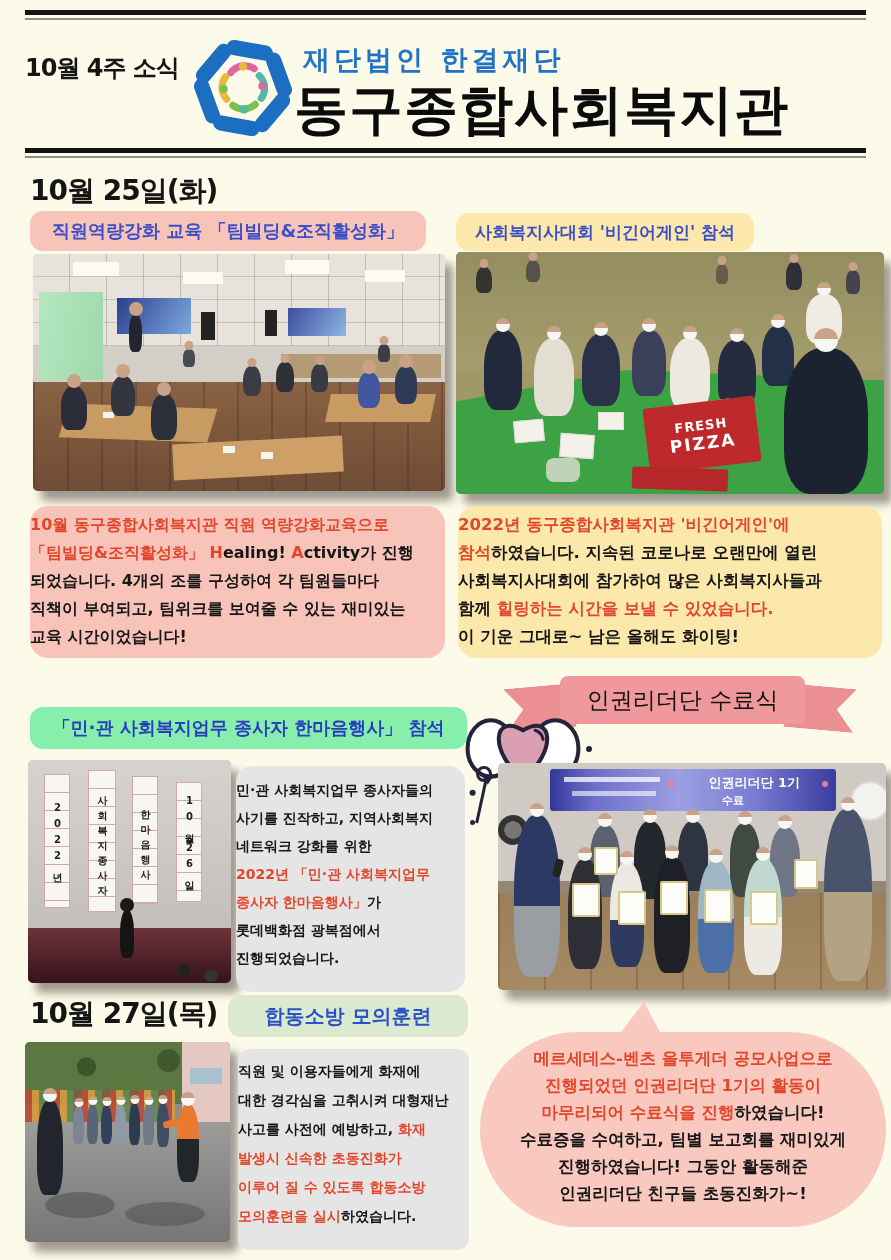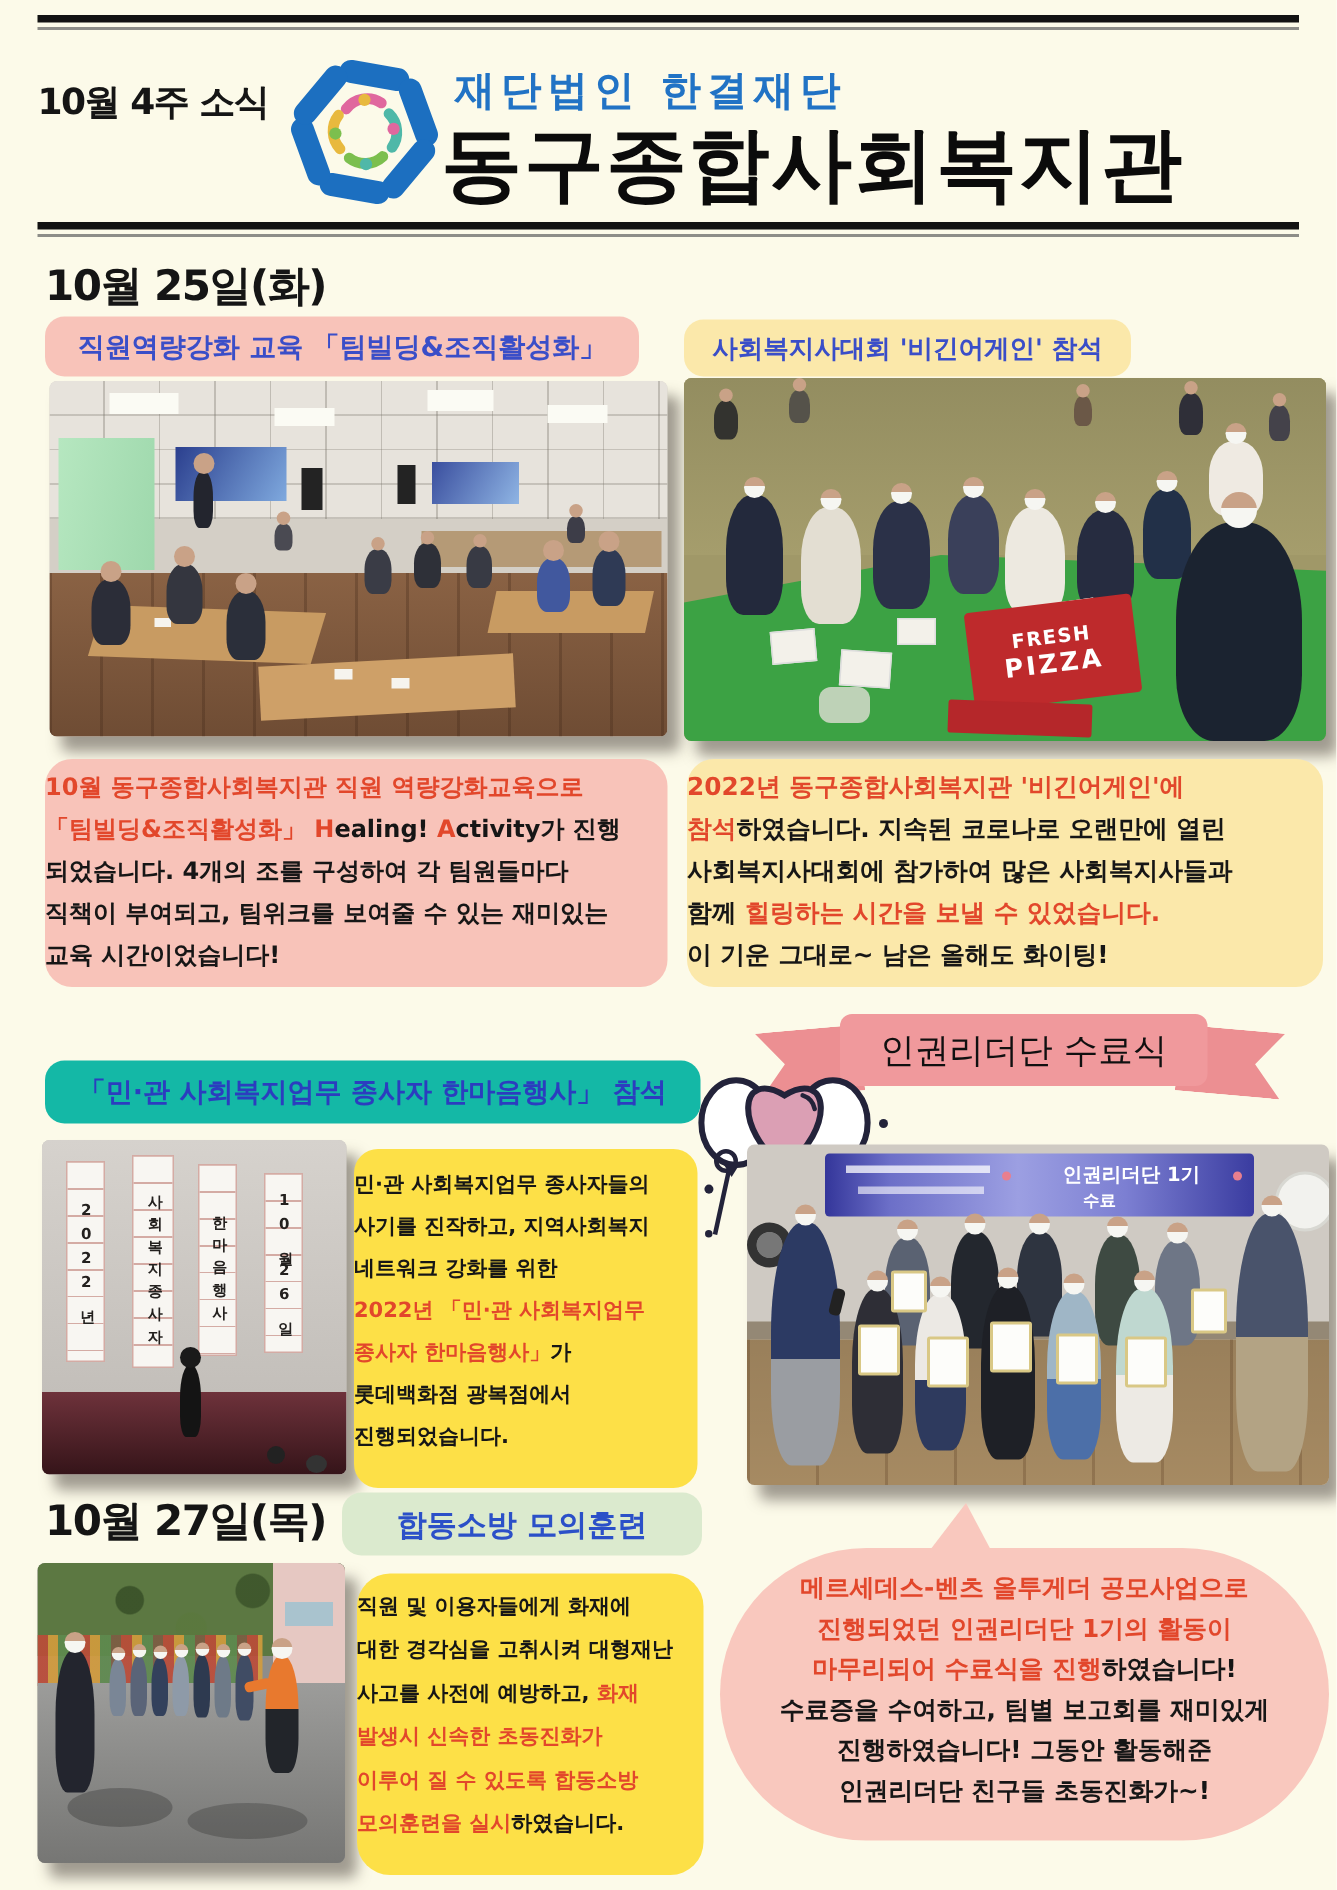--- a/index.html
+++ b/index.html
@@ -159,21 +159,21 @@
 
   <div class="tbox" style="left:458px;top:506px;width:424px;height:147px;background:#FBE8AA;font-size:16.5px;line-height:28px;padding-top:5px;">
     <div class="ln"><span class="red">2022년 동구종합사회복지관 '비긴어게인'에</span></div>
     <div class="ln"><span class="red">참석</span><span>하였습니다. 지속된 코로나로 오랜만에 열린</span></div>
     <div class="ln"><span>사회복지사대회에 참가하여 많은 사회복지사들과</span></div>
     <div class="ln"><span>함께 </span><span class="red">힐링하는 시간을 보낼 수 있었습니다.</span></div>
     <div class="ln"><span>이 기운 그대로~ 남은 올해도 화이팅!</span></div>
   </div>
 
 
-  <div class="label" style="left:30px;top:707px;width:437px;height:42px;background:#14b8a6;font-size:18px;color:#2B3DBF;">「민·관 사회복지업무 종사자 한마음행사」 참석</div>
+  <div class="label" style="left:30px;top:707px;width:437px;height:42px;background:#86efac;font-size:18px;color:#2B3DBF;">「민·관 사회복지업무 종사자 한마음행사」 참석</div>
 
   <div>
     <div class="wing" style="left:505px;top:686px;width:70px;height:44px;transform:rotate(-5deg);clip-path:polygon(0 0,100% 0,100% 100%,0 100%,26% 50%);"></div>
     <div class="wing" style="left:785px;top:686px;width:70px;height:44px;transform:rotate(5deg);clip-path:polygon(0 0,100% 0,74% 50%,100% 100%,0 100%);"></div>
     <div class="ribbon-band" style="left:560px;top:676px;width:245px;height:48px;font-size:23px;">인권리더단 수료식</div>
   </div>
 
   <div class="photo" style="left:28px;top:760px;width:203px;height:223px;background:#C9C5C0;">
     <div class="abs" style="left:0;top:0;width:203px;height:168px;background:linear-gradient(180deg,#D6D2CD,#C3BFBA);"></div>
     <div class="vstrip" style="left:16px;top:14px;width:24px;height:132px;">
@@ -187,21 +187,21 @@
       </div>
     <div class="vstrip" style="left:148px;top:22px;width:24px;height:118px;">
         <span class="vtxt">10월26일</span>
       </div>
     <div class="abs" style="left:0;top:168px;width:203px;height:55px;background:linear-gradient(#6E323B,#351419);"></div>
     <div class="pp dark" style="left:92px;top:150px;width:14px;height:48px;background:#141414;"></div>
     <div class="abs" style="left:150px;top:204px;width:12px;height:12px;border-radius:50%;background:#222;"></div>
     <div class="abs" style="left:176px;top:210px;width:14px;height:12px;border-radius:50%;background:#333;"></div>
   </div>
 
-  <div class="tbox" style="left:236px;top:766px;width:229px;height:216px;background:#fde047;border-radius:16px;font-size:14px;line-height:28px;padding-top:10px;">
+  <div class="tbox" style="left:236px;top:766px;width:229px;height:216px;background:#e5e5e5;border-radius:16px;font-size:14px;line-height:28px;padding-top:10px;">
     <div class="ln"><span>민·관 사회복지업무 종사자들의</span></div>
     <div class="ln"><span>사기를 진작하고, 지역사회복지</span></div>
     <div class="ln"><span>네트워크 강화를 위한</span></div>
     <div class="ln"><span class="red">2022년 「민·관 사회복지업무</span></div>
     <div class="ln"><span class="red">종사자 한마음행사」</span><span>가</span></div>
     <div class="ln"><span>롯데백화점 광복점에서</span></div>
     <div class="ln"><span>진행되었습니다.</span></div>
   </div>
 
   <svg class="abs" style="left:462px;top:692px;" width="122" height="135" viewBox="0 0 120 134">
@@ -279,21 +279,21 @@
     <div class="pp sm msk" style="left:62px;top:62px;width:11px;height:40px;background:#5A6478;"></div>
     <div class="pp sm msk" style="left:76px;top:63px;width:11px;height:39px;background:#33415C;"></div>
     <div class="pp sm msk" style="left:90px;top:62px;width:11px;height:40px;background:#8E9AA8;"></div>
     <div class="pp sm msk" style="left:104px;top:61px;width:11px;height:42px;background:#2E3A50;"></div>
     <div class="pp sm msk" style="left:118px;top:62px;width:11px;height:41px;background:#6E7A88;"></div>
     <div class="pp sm msk" style="left:132px;top:61px;width:12px;height:44px;background:#404C64;"></div>
     <div class="abs" style="left:138px;top:78px;width:18px;height:7px;background:#E8792E;transform:rotate(-12deg);border-radius:3px;"></div>
     <div class="pp msk" style="left:152px;top:62px;width:22px;height:78px;background:linear-gradient(#E8792E 0 45%,#22252A 45%);"></div>
   </div>
 
-  <div class="tbox" style="left:238px;top:1049px;width:231px;height:193px;background:#fde047;border-radius:22px;font-size:14px;line-height:29px;padding-top:8px;">
+  <div class="tbox" style="left:238px;top:1049px;width:231px;height:193px;background:#e5e5e5;border-radius:12px;font-size:14px;line-height:29px;padding-top:8px;">
     <div class="ln"><span>직원 및 이용자들에게 화재에</span></div>
     <div class="ln"><span>대한 경각심을 고취시켜 대형재난</span></div>
     <div class="ln"><span>사고를 사전에 예방하고, </span><span class="red">화재</span></div>
     <div class="ln"><span class="red">발생시 신속한 초동진화가</span></div>
     <div class="ln"><span class="red">이루어 질 수 있도록 합동소방</span></div>
     <div class="ln"><span class="red">모의훈련을 실시</span><span>하였습니다.</span></div>
   </div>
 
   <div class="bubble-tail" style="left:618px;top:1002px;"></div>
   <div class="bubble" style="left:480px;top:1032px;width:406px;height:182px;font-size:16.5px;line-height:27px;padding-top:13px;">

